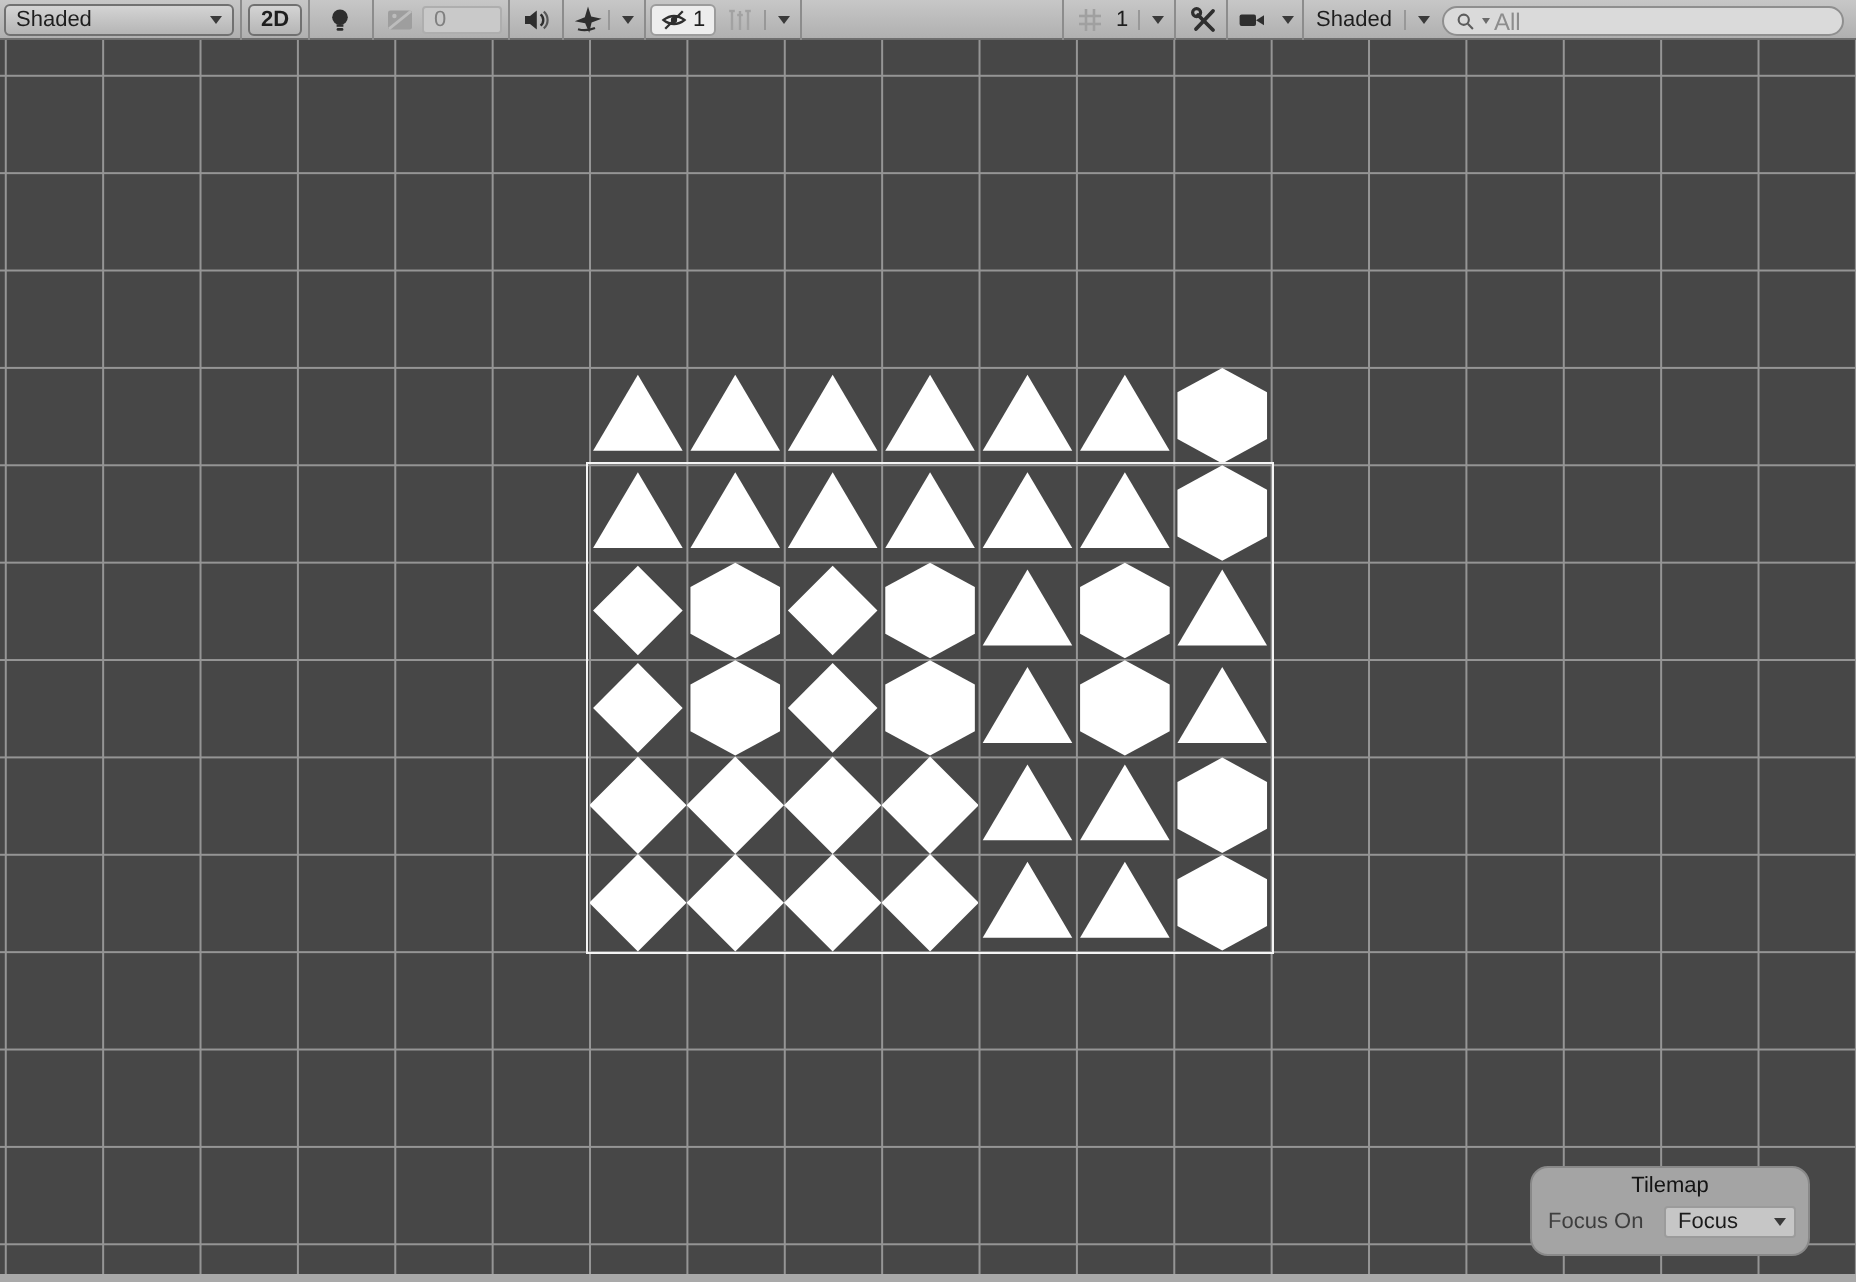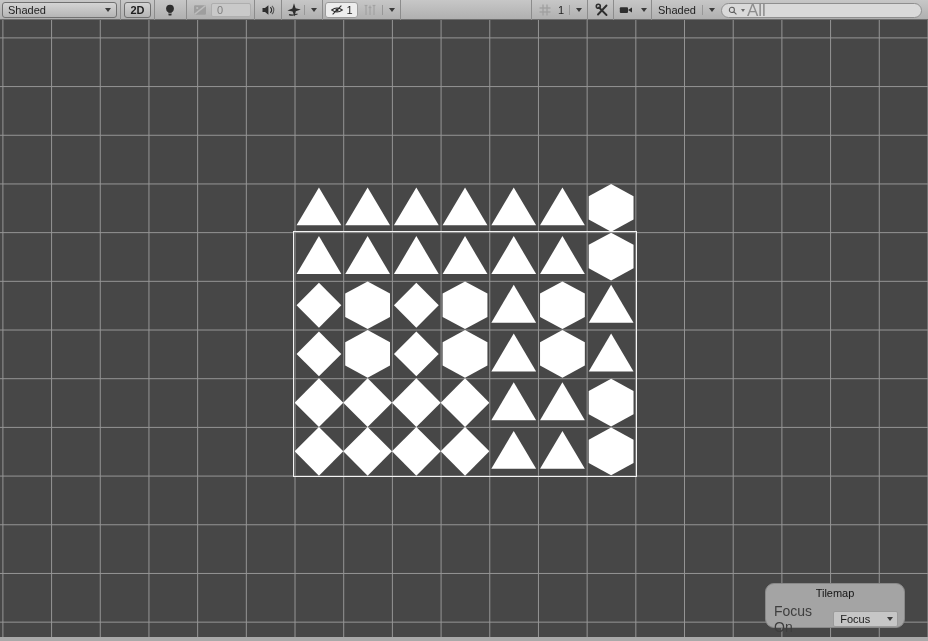--- a/index.html
+++ b/index.html
@@ -44,21 +44,21 @@
     background:#ededed; border:1px solid #9c9c9c; border-radius:3px; gap:2px;
     font-size:11px; color:#1e1e1e;
   }
   .search {
     position:absolute; left:721px; top:3px; width:201px; height:15px;
     background:#dadada; border:1px solid #8f8f8f; border-radius:8px;
     display:flex; align-items:center; padding:0 6px 0 5px; gap:2px;
   }
   .search input {
     flex:1; border:none; outline:none; background:transparent;
-    font-size:17px; color:#333; font-family:"Liberation Sans",sans-serif;
+    font-size:12px; color:#333; font-family:"Liberation Sans",sans-serif;
     padding:0; height:13px; min-width:0;
   }
   .search input::placeholder { color:#8d8d8d; }
 
   
   .scene {
     position:absolute; top:20px; left:0; width:928px; height:621px;
     background-color:#474747;
     background-image:
       linear-gradient(to right, #959595 1px, transparent 1px),
@@ -82,21 +82,21 @@
     position:absolute; border:1.5px solid #f4f4f4; pointer-events:none; z-index:3;
   }
 
   
   .panel {
     position:absolute; left:765px; top:563px; width:140px; height:45px;
     background:#a4a4a4; border:1px solid #898989; border-radius:9px; z-index:6;
   }
   .panel-title { text-align:center; font-size:11px; color:#141414; margin-top:3px; }
   .panel-row { display:flex; align-items:center; justify-content:space-between; margin:4px 6px 0 8px; }
-  .panel-label { font-size:14px; color:#3e3e3e; }
+  .panel-label { font-size:11px; color:#3e3e3e; }
   .panel-dd {
     width:66px; height:16px; background:#c6c6c6; border:1px solid #9b9b9b; border-radius:2px;
     display:flex; align-items:center; justify-content:space-between;
     padding:0 4px 0 6px; font-size:11px; color:#1b1b1b;
   }
 </style>
 </head>
 <body>
 
 <div class="toolbar">

